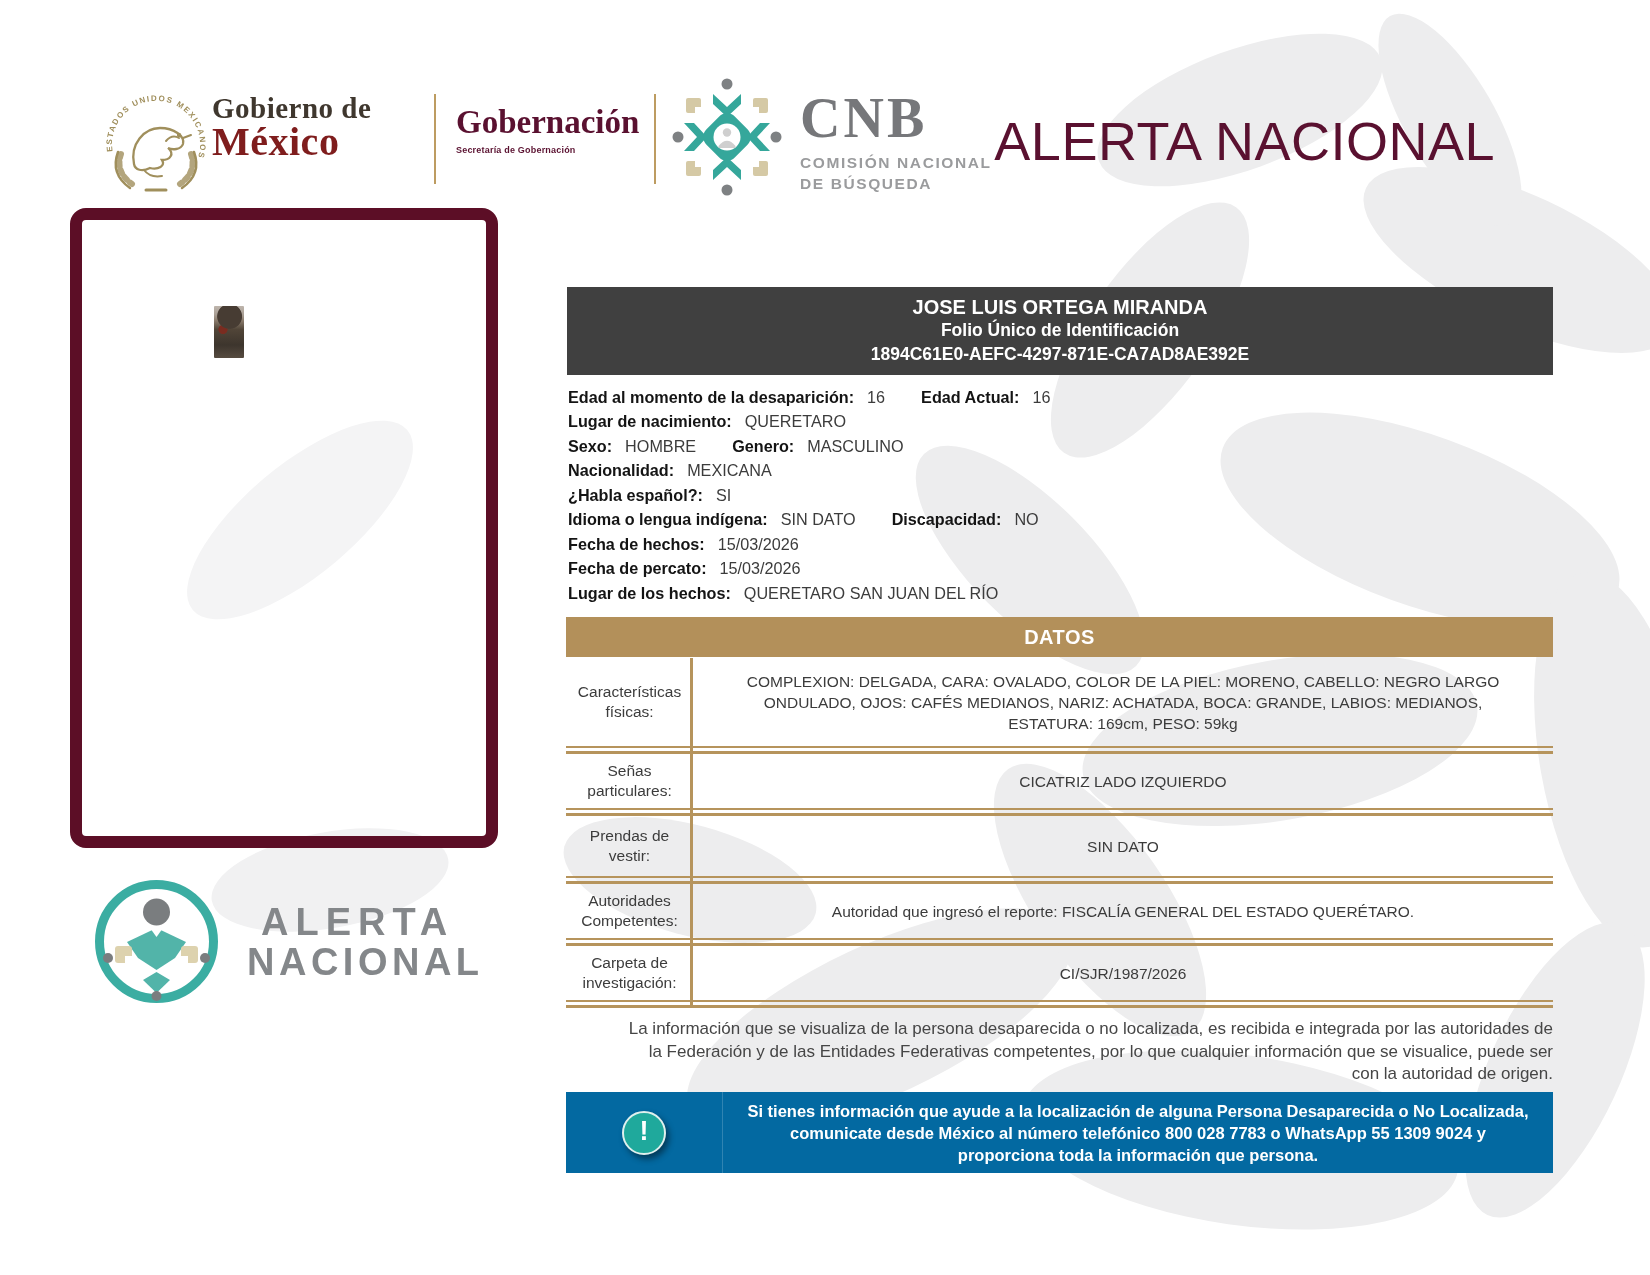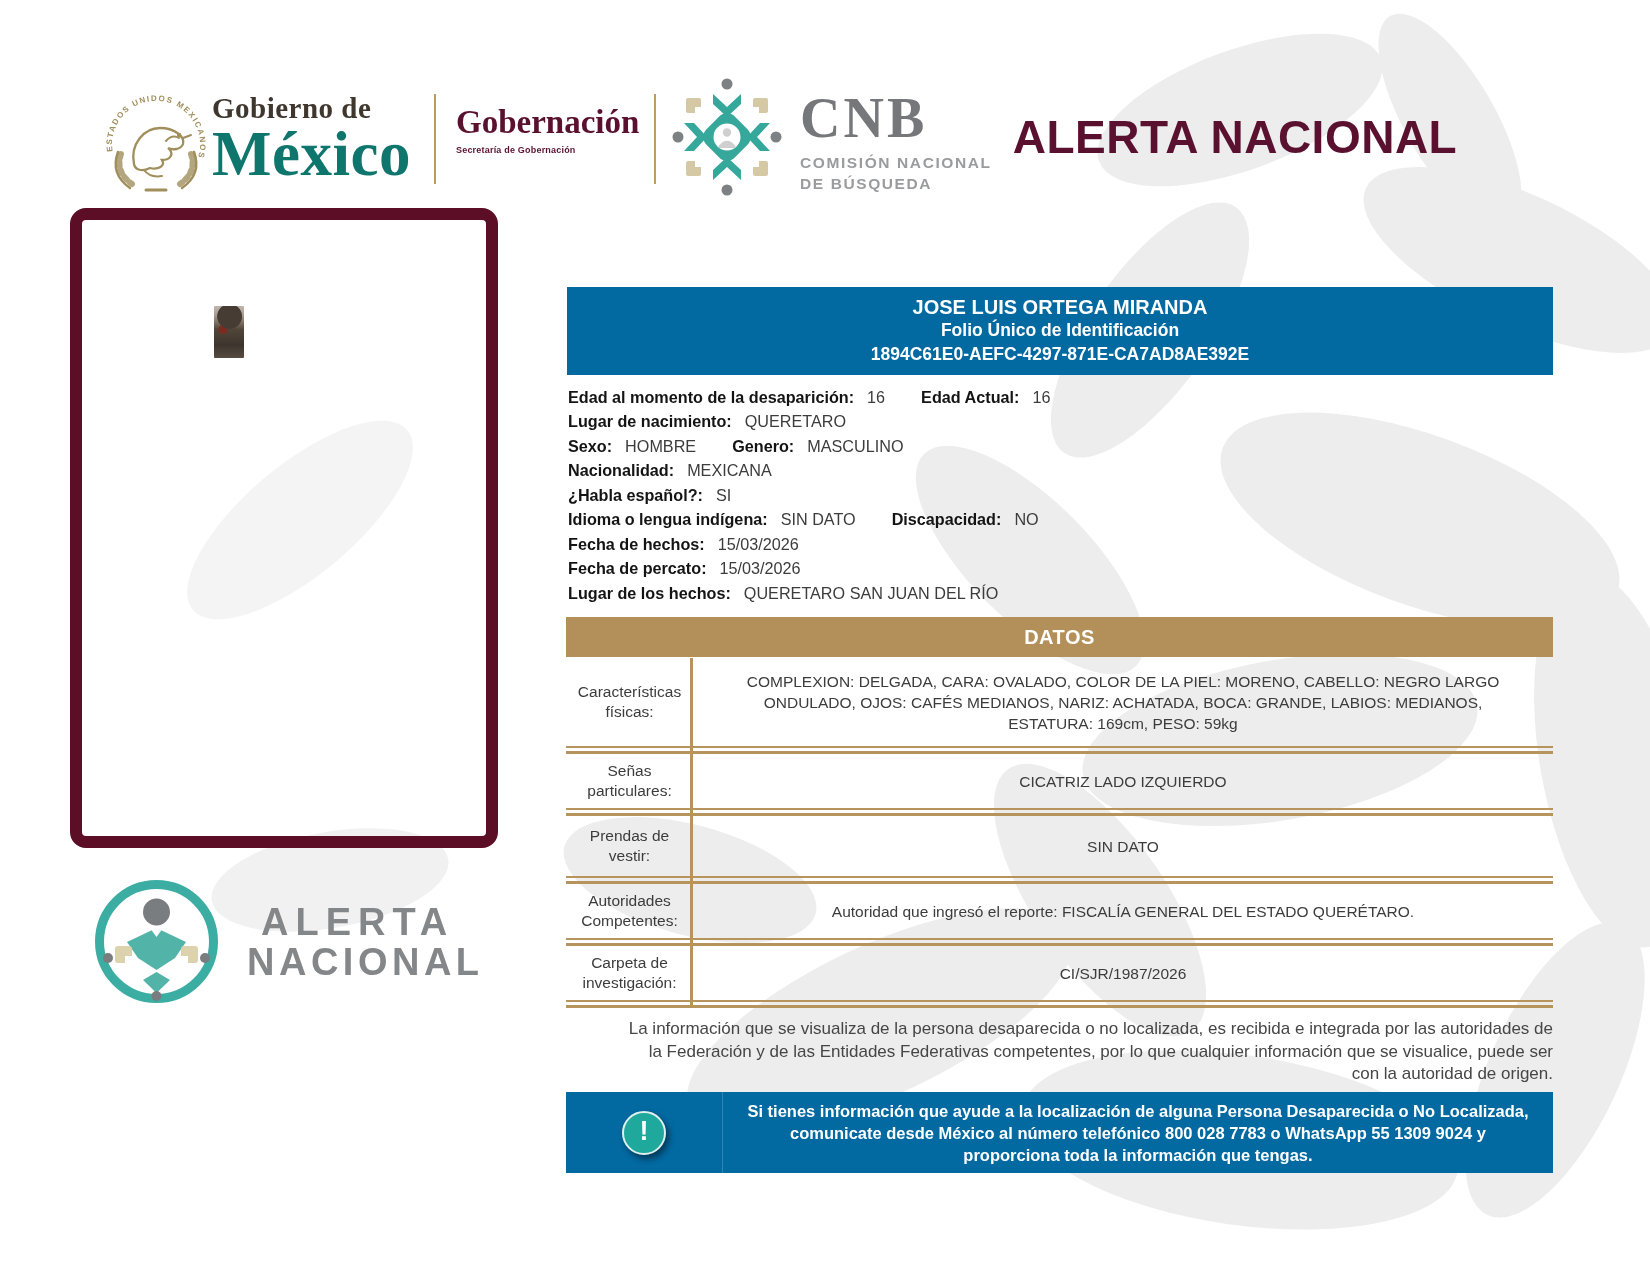--- a/index.html
+++ b/index.html
@@ -4,41 +4,41 @@
 <style>
   html,body{margin:0;padding:0;background:#fff;}
   .page{position:relative;width:1650px;height:1275px;background:#ffffff;overflow:hidden;
         font-family:"Liberation Sans",sans-serif;}
   .abs{position:absolute;}
   .watermark{position:absolute;inset:0;z-index:0;}
   .z{z-index:1;}
 
   
   .gob-line1{font-family:"Liberation Serif",serif;font-weight:bold;font-size:29px;color:#3f372e;letter-spacing:.5px;}
-  .gob-line2{font-family:"Liberation Serif",serif;font-weight:bold;font-size:63px;color:#0f766e;margin-top:-7px;letter-spacing:.5px;}
+  .gob-line2{font-family:"Liberation Serif",serif;font-weight:bold;font-size:40px;color:#7f1d1d;margin-top:-7px;letter-spacing:.5px;}
   .vline{width:2px;height:90px;background:#BD9C61;}
   .segob-title{font-family:"Liberation Serif",serif;font-weight:bold;font-size:33px;color:#5A1130;}
   .segob-sub{font-size:9px;font-weight:bold;color:#5A1130;margin-top:4px;letter-spacing:.2px;}
   .cnb-acronym{font-family:"Liberation Serif",serif;font-weight:bold;font-size:56px;color:#76777A;letter-spacing:3px;line-height:52px;}
   .cnb-sub{font-size:15.5px;font-weight:bold;color:#9A9B9D;letter-spacing:1.6px;}
-  .page-title{width:520px;text-align:center;font-size:46px;font-weight:bold;color:#5A1130;letter-spacing:.5px;}
+  .page-title{width:520px;text-align:right;font-size:54px;font-weight:normal;color:#5A1130;letter-spacing:.5px;}
 
   
   .photo-frame{left:70px;top:208px;width:428px;height:640px;box-sizing:border-box;
                border:12px solid #5C0E26;border-radius:16px;background:transparent;}
   .photo{left:214px;top:306px;width:30px;height:52px;border-radius:1px;
     background:
       radial-gradient(circle at 52% 20%, #473c33 0 27%, rgba(0,0,0,0) 29%),
       radial-gradient(circle at 30% 45%, #7a2c20 0 12%, rgba(0,0,0,0) 14%),
       linear-gradient(180deg,#beb5ac 0%,#aaa096 16%,#8a7b6c 28%,#514538 45%,#3d352d 75%,#564b40 100%);}
 
   
   .banner{box-sizing:border-box;display:flex;align-items:center;justify-content:center;color:#fff;font-weight:bold;}
   .banner-ficha{left:566px;top:216px;width:987px;height:43px;background:#15322C;font-size:20px;}
-  .banner-person{left:567px;top:287px;width:986px;height:88px;background:#0369a1;
+  .banner-person{left:567px;top:287px;width:986px;height:88px;background:#404040;
                  flex-direction:column;line-height:23.5px;}
   .bp-name{font-size:20px;}
   .bp-folio-label,.bp-folio{font-size:17.5px;}
   .banner-datos{left:566px;top:617px;width:987px;height:40px;background:#B3905A;font-size:20px;letter-spacing:.5px;}
 
   
   .fields{left:568px;top:385px;width:985px;}
   .fline{height:24.5px;display:flex;align-items:center;white-space:nowrap;}
   .flabel{font-weight:bold;font-size:16.2px;color:#141414;}
   .fvalue{font-size:16.2px;color:#3c3c3c;margin-left:13px;}
@@ -265,21 +265,21 @@
   </div>
 
   <div class="abs z footer">
     <div class="f-icon-zone">
       <div class="alert-circle"></div>
     </div>
     <div class="f-text">
       <div class="f-text-inner">
         <div>Si tienes información que ayude a la localización de alguna Persona Desaparecida o No Localizada,</div>
         <div>comunicate desde México al número telefónico 800 028 7783 o WhatsApp 55 1309 9024 y</div>
-        <div>proporciona toda la información que tengas.</div>
+        <div>proporciona toda la información que persona.</div>
       </div>
     </div>
   </div>
 
   <svg class="abs z" style="left:91px;top:876px" width="131" height="131" viewBox="0 0 131 131">
     <circle cx="65.5" cy="65.5" r="63" fill="#fff"></circle>
     <circle cx="65.5" cy="65.5" r="57" fill="#fff" stroke="#3BADA2" stroke-width="9"></circle>
     <circle cx="65.5" cy="36" r="13.5" fill="#7A7D7F"></circle>
     <path d="M65.5,52 L95,66 L84,82 L65.5,94 L47,82 L36,66 Z" fill="#52B4A9"></path>
     <path d="M59,52 L65.5,61 L72,52 Z" fill="#fff"></path>

